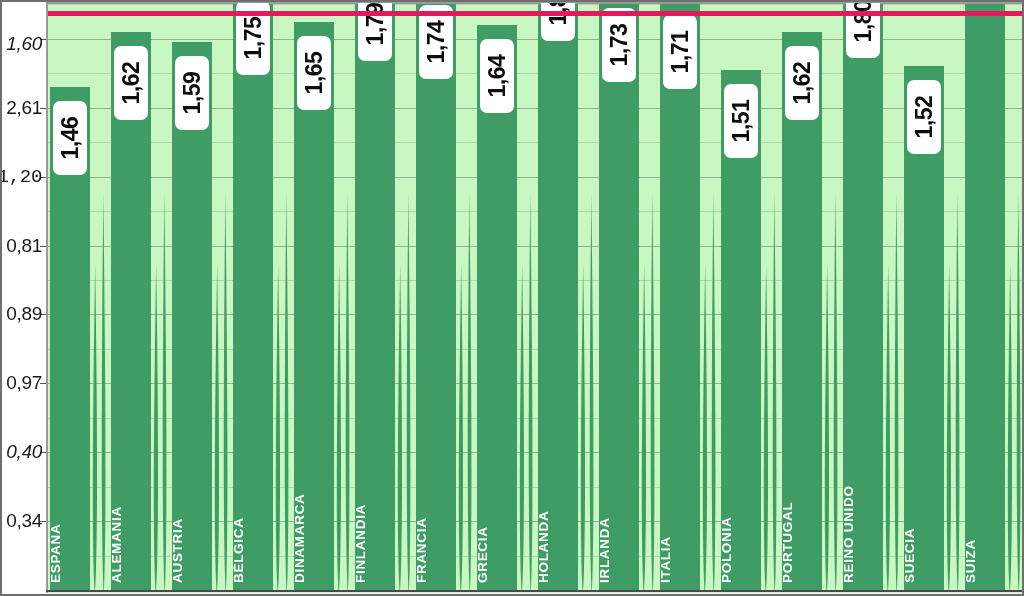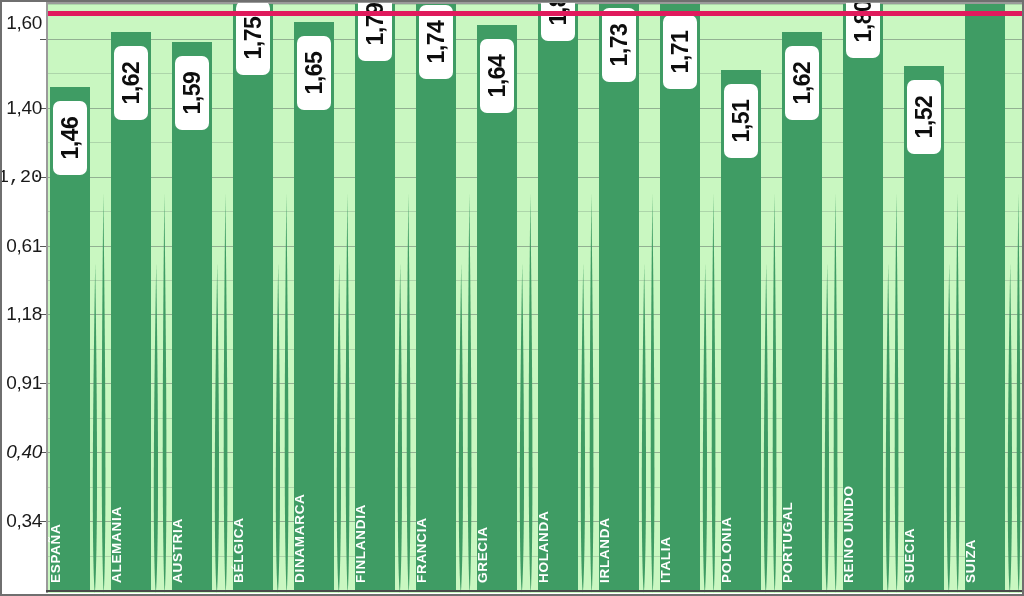--- a/index.html
+++ b/index.html
@@ -513,31 +513,31 @@
         </div>
       </div>
     <div id="ref-line" style="top: 7.9625px; background: rgb(224, 26, 93);"></div>
   </div>
 
   <div id="plot-top-border"></div>
   <div id="plot-bottom-border"></div>
 
   <div id="y-axis">
       <div class="y-tick-mark" style="top: 38.8px;"></div>
-      <div class="y-tick-label" style="top: 23px;">1,60</div>
+      <div class="y-tick-label" style="top: 44px; font-style: italic;">1,60</div>
       <div class="y-tick-mark" style="top: 107.7px;"></div>
-      <div class="y-tick-label" style="top: 107.7px;">1,40</div>
+      <div class="y-tick-label" style="top: 107.7px;">2,61</div>
       <div class="y-tick-mark" style="top: 176.6px;"></div>
       <div class="y-tick-label" style="top: 176.6px; font-family: Liberation Mono, monospace;">1,20</div>
       <div class="y-tick-mark" style="top: 245.5px;"></div>
-      <div class="y-tick-label" style="top: 245.5px;">0,61</div>
+      <div class="y-tick-label" style="top: 245.5px;">0,81</div>
       <div class="y-tick-mark" style="top: 314.4px;"></div>
-      <div class="y-tick-label" style="top: 314.4px;">1,18</div>
+      <div class="y-tick-label" style="top: 314.4px;">0,89</div>
       <div class="y-tick-mark" style="top: 383.3px;"></div>
-      <div class="y-tick-label" style="top: 383.3px;">0,91</div>
+      <div class="y-tick-label" style="top: 383.3px;">0,97</div>
       <div class="y-tick-mark" style="top: 452.2px;"></div>
       <div class="y-tick-label" style="top: 452.2px; font-style: italic;">0,40</div>
       <div class="y-tick-mark" style="top: 521.1px;"></div>
       <div class="y-tick-label" style="top: 521.1px;">0,34</div>
     </div>
 
   <div id="frame"></div>
 </div>
 
 </body></html>

